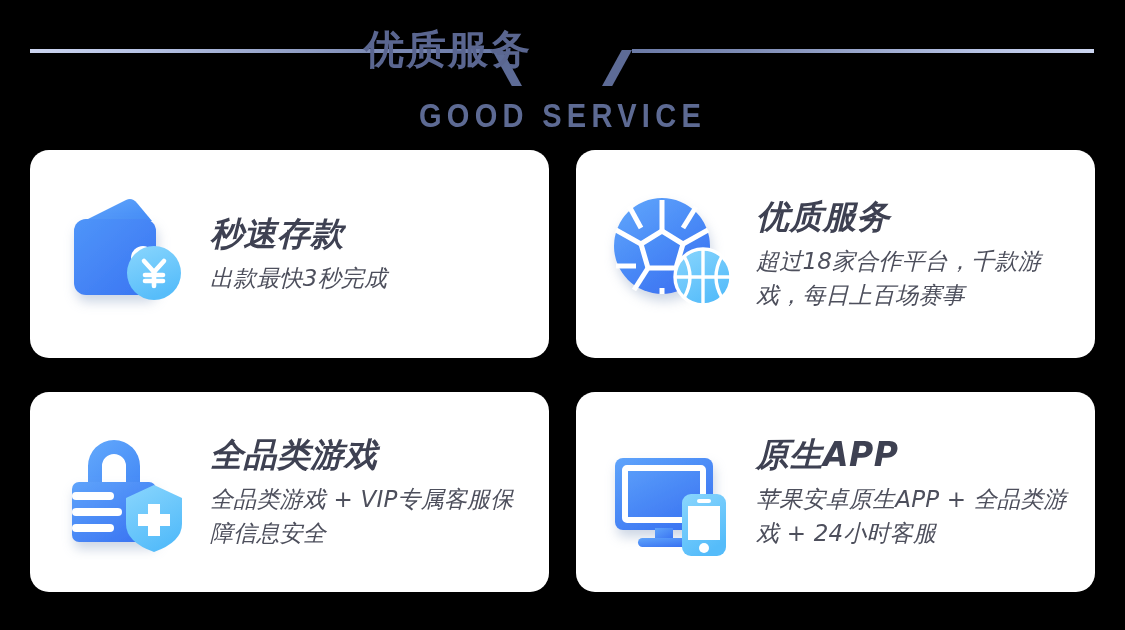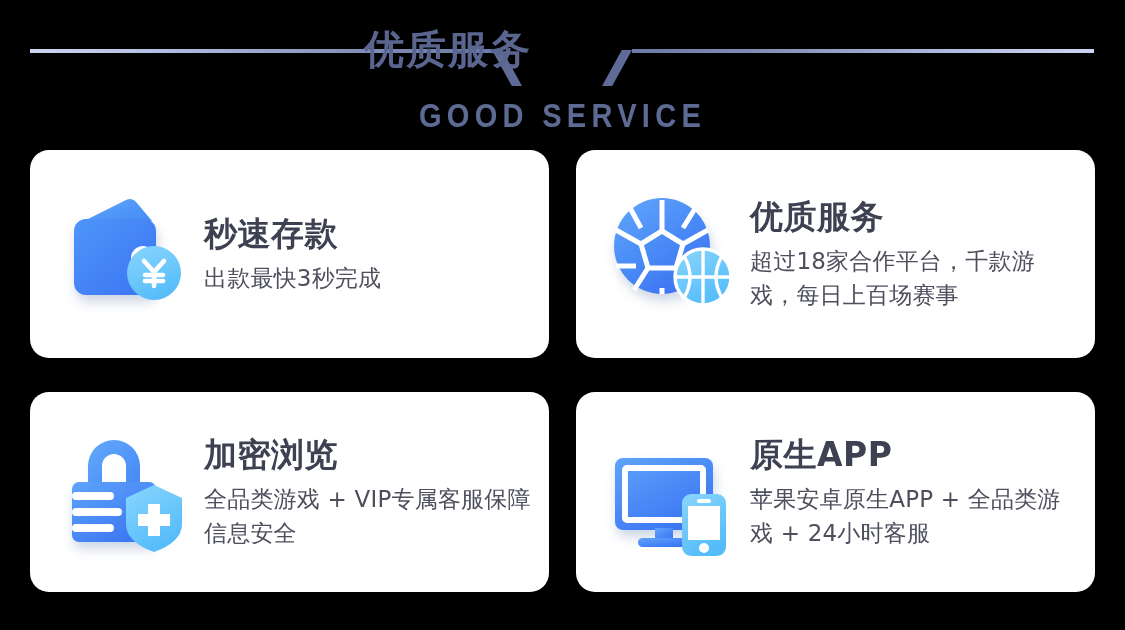--- a/index.html
+++ b/index.html
@@ -111,23 +111,24 @@
 
   .icon-wrap {
     position: relative;
     width: 136px;
     height: 136px;
     flex: 0 0 136px;
   }
   .icon-wrap svg { display: block; width: 136px; height: 136px; }
 
   .card-text {
-    margin-left: 10px;
+    margin-left: 16px;
     flex: 1 1 auto;
     padding-right: 18px;
+    font-style: italic;
   }
 
   .card-title {
     font-size: 33px;
     line-height: 40px;
     font-weight: bold;
     color: #3e4152;
     letter-spacing: 0.5px;
     font-family: "DejaVu Sans", "Liberation Sans", sans-serif;
   }
@@ -287,21 +288,21 @@
           <rect x="14" y="84" width="50" height="8" rx="4"></rect>
           <rect x="14" y="100" width="42" height="8" rx="4"></rect>
         </g>
 
         <path d="M96 61 L124 74 L124 100 Q124 118 96 128 Q68 118 68 100 L68 74 Z" fill="url(#shgrad)"></path>
 
         <path d="M90 80 L102 80 L102 90 L112 90 L112 102 L102 102 L102 112 L90 112 L90 102 L80 102 L80 90 L90 90 Z" fill="#ffffff"></path>
       </svg>
     </div>
     <div class="card-text">
-      <div class="card-title">加密浏览</div>
+      <div class="card-title">全品类游戏</div>
       <div class="card-desc wide">全品类游戏 + VIP专属客服保障信息安全</div>
     </div>
   </div>
 
   <div class="card">
     <div class="icon-wrap">
       <svg viewBox="0 0 136 136" xmlns="http://www.w3.org/2000/svg">
         <defs>
           <linearGradient id="mgrad" x1="0" y1="0" x2="0.7" y2="1">
             <stop offset="0%" stop-color="#5fa4fb"></stop>

